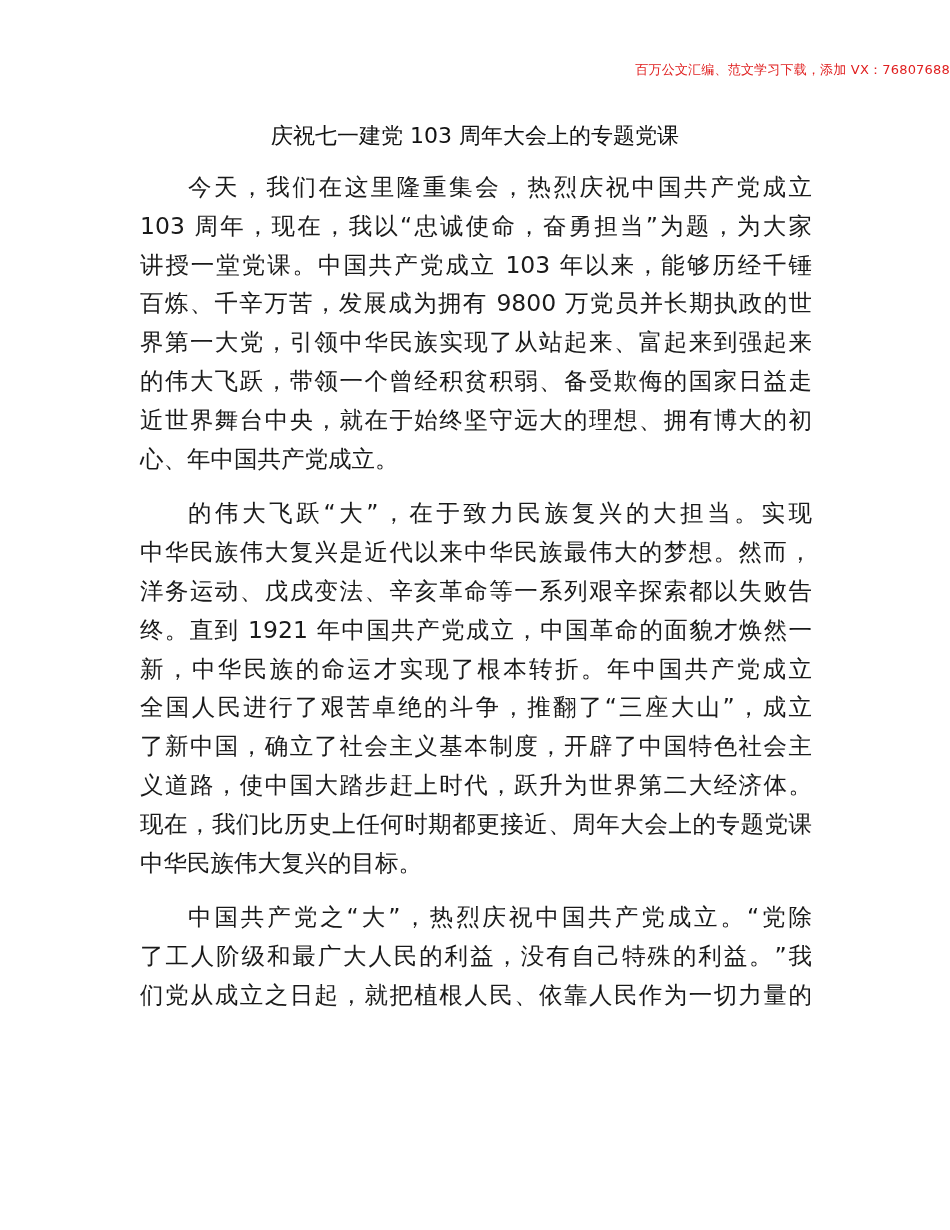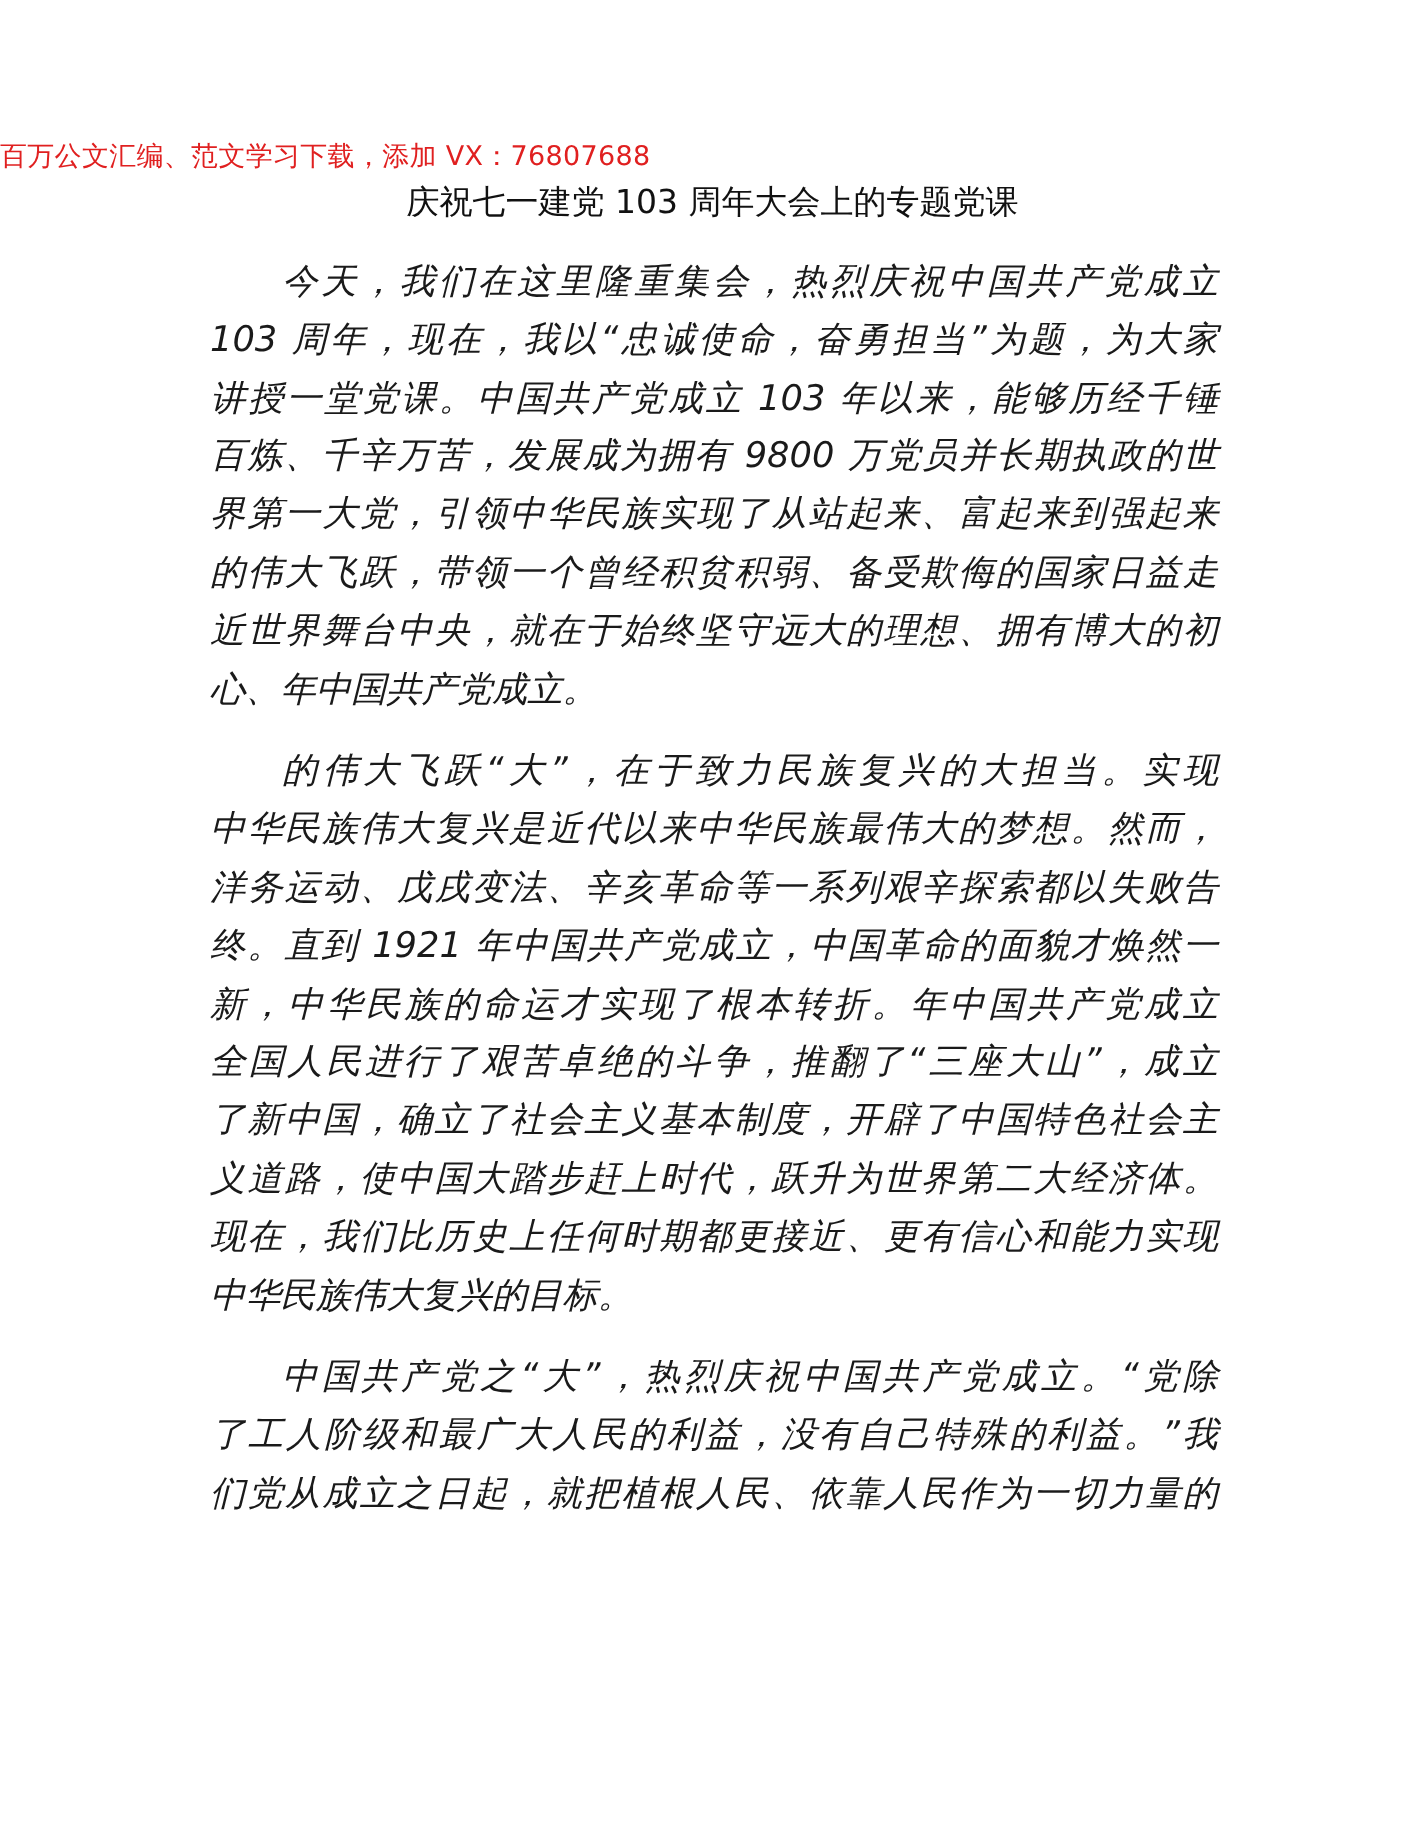--- a/index.html
+++ b/index.html
@@ -13,26 +13,25 @@
       position: relative;
       overflow: hidden;
       font-family: "DejaVu Sans", "Liberation Sans", sans-serif;
       color: #1a1a1a;
     }
     .header-banner {
       position: absolute;
       top: 58px;
       left: 0;
       width: 950px;
-      text-align: left;
-      font-size: 18px;
+      text-align: right;
+      font-size: 13px;
       color: #e02020;
       letter-spacing: 0.2px;
       line-height: 24px;
-      margin-top: 35px;
     }
     .doc-title {
       position: absolute;
       top: 116px;
       left: 0;
       width: 950px;
       text-align: center;
       font-size: 22px;
       line-height: 40px;
       color: #111111;
@@ -44,21 +43,20 @@
       top: 168px;
     }
     .line {
       font-size: 23.5px;
       height: 38.8px;
       line-height: 38.8px;
       white-space: nowrap;
       color: #1a1a1a;
       text-align: justify;
       text-align-last: justify;
-      font-style: italic;
     }
     .line.last {
       text-align-last: left;
     }
     .line.indent {
       padding-left: 48px;
     }
     .para-gap {
       height: 16px;
     }
@@ -87,21 +85,21 @@
 
   <div>
     <div class="line indent">的伟大飞跃“大”，在于致力民族复兴的大担当。实现</div>
     <div class="line">中华民族伟大复兴是近代以来中华民族最伟大的梦想。然而，</div>
     <div class="line">洋务运动、戊戌变法、辛亥革命等一系列艰辛探索都以失败告</div>
     <div class="line">终。直到 1921 年中国共产党成立，中国革命的面貌才焕然一</div>
     <div class="line">新，中华民族的命运才实现了根本转折。年中国共产党成立</div>
     <div class="line">全国人民进行了艰苦卓绝的斗争，推翻了“三座大山”，成立</div>
     <div class="line">了新中国，确立了社会主义基本制度，开辟了中国特色社会主</div>
     <div class="line">义道路，使中国大踏步赶上时代，跃升为世界第二大经济体。</div>
-    <div class="line">现在，我们比历史上任何时期都更接近、更有信心和能力实现</div>
+    <div class="line">现在，我们比历史上任何时期都更接近、周年大会上的专题党课</div>
     <div class="line last">中华民族伟大复兴的目标。</div>
   </div>
 
   <div class="para-gap"></div>
 
   <div>
     <div class="line indent">中国共产党之“大”，热烈庆祝中国共产党成立。“党除</div>
     <div class="line">了工人阶级和最广大人民的利益，没有自己特殊的利益。”我</div>
     <div class="line">们党从成立之日起，就把植根人民、依靠人民作为一切力量的</div>
   </div>

